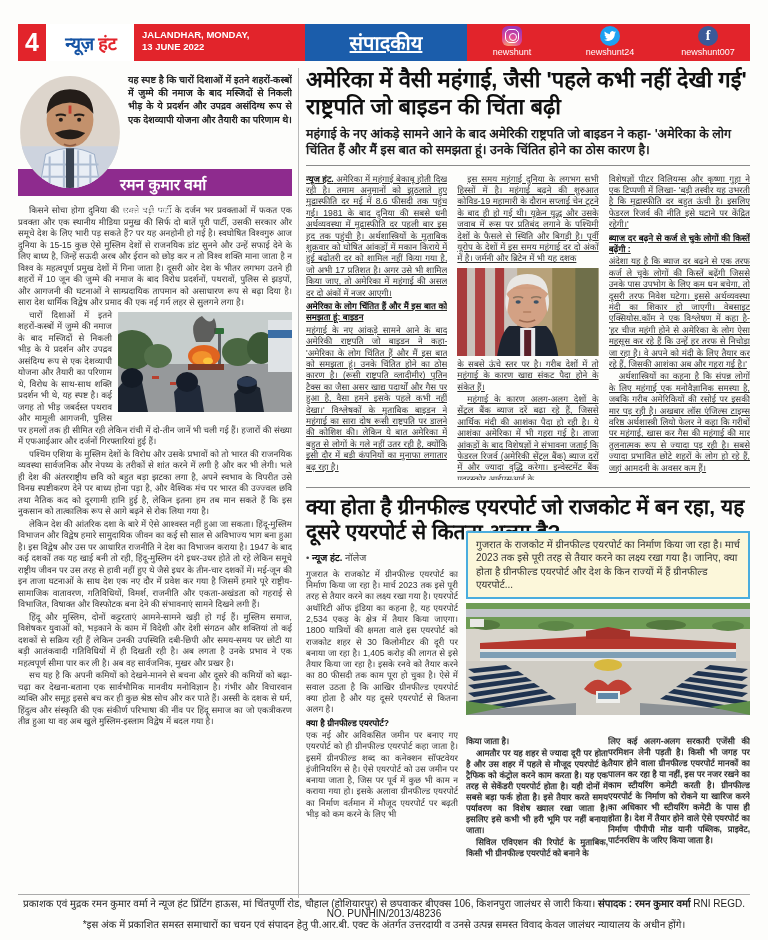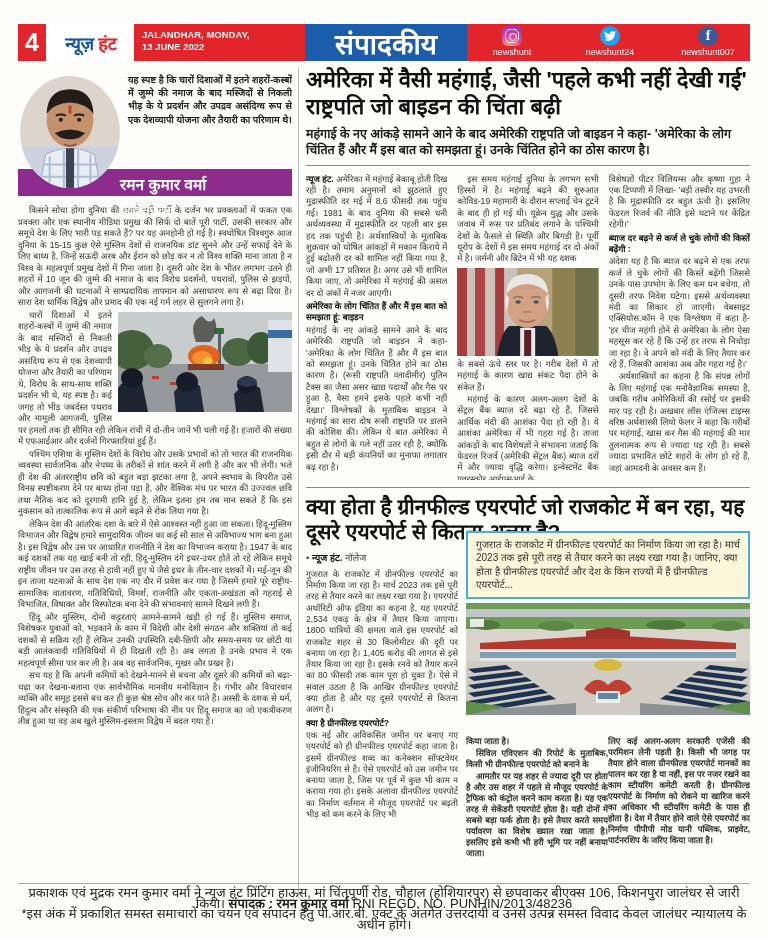--- a/index.html
+++ b/index.html
@@ -7,21 +7,21 @@
   body { background:#fdfdfb; font-family:"Liberation Sans","DejaVu Sans",sans-serif; color:#2b2b2b; position:relative; overflow:hidden; }
 
   
   .masthead { position:absolute; left:18px; top:24px; width:732px; height:37px; background:#e2242b; display:flex; align-items:stretch; }
   .pagenum { width:30px; display:flex; align-items:center; justify-content:center; color:#fff; font-size:25px; font-weight:bold; border-right:2px solid #fff; }
   .logo { width:86px; background:#fff; display:flex; align-items:center; justify-content:center; gap:4px; }
   .logo-a { color:#1553a4; font-weight:bold; font-size:18px; }
   .logo-b { color:#e2242b; font-weight:bold; font-size:18px; }
   .dateline { padding:5px 0 0 8px; color:#fff; font-size:9.5px; font-weight:bold; line-height:12px; width:140px; }
   .section-box { position:absolute; left:287px; top:0; width:162px; height:37px; background:#1b5dab; display:flex; align-items:center; justify-content:center; }
-  .section-box span { color:#fff; font-size:28px; font-weight:bold; }
+  .section-box span { color:#fff; font-size:20px; font-weight:bold;text-decoration:underline; }
   .socials { position:absolute; right:6px; top:2px; display:flex; gap:26px; }
   .soc { display:flex; flex-direction:column; align-items:center; width:72px; }
   .icon { width:20px; height:20px; display:flex; align-items:center; justify-content:center; }
   .ig { border-radius:6px; background:radial-gradient(circle at 30% 120%, #fdc468, #df4996 48%, #9b36b7 85%); position:relative; }
   .ig::before { content:""; position:absolute; inset:3px; border:1.6px solid #fff; border-radius:5px; }
   .ig::after { content:""; position:absolute; left:7px; top:7px; width:6px; height:6px; border:1.6px solid #fff; border-radius:50%; }
   .tw { border-radius:50%; background:#1da1f2; }
   .fb { border-radius:50%; background:#3b5998; color:#fff; font-weight:bold; font-size:14px; font-family:"Liberation Serif",serif; }
   .handle { color:#fff; font-size:9px; margin-top:1px; }
 
@@ -38,21 +38,21 @@
   .author-name { color:#fff; font-weight:bold; font-size:15.5px; }
   .author-role { color:#fff; font-size:11px;font-family:Liberation Serif, serif; }
   .left-body { margin-top:9px; font-size:8.6px; line-height:11.5px; text-align:justify; height:596px; overflow:hidden; color:#333; }
   .left-body p { text-indent:11px; margin-bottom:1px; }
   .protest { float:right; width:174px; height:100px; margin:2px 0 3px 6px; }
 
   
   .right-sec { position:absolute; left:306px; top:66px; width:444px; }
   .inf-hl { font-size:22px; line-height:1.24; font-weight:bold; color:#101010; }
   .standfirst { margin-top:5px; padding-bottom:6px; border-bottom:1px solid #8a8a8a; font-size:12.5px; line-height:16.5px; font-weight:bold; color:#1d1d1d; }
-  .cols3 { display:flex; gap:10px; margin-top:8px; height:306px; overflow:hidden; }
+  .cols3 { display:flex; gap:10px; margin-top:8px; height:306px; overflow:hidden;text-decoration:underline; }
   .cols3 .ncol { flex:1; font-size:8.6px; line-height:11.4px; text-align:justify; color:#333; overflow:hidden; }
   .ncol p { margin-bottom:1px; }
   .ncol p.ind { text-indent:10px; }
   .lead-label { font-weight:bold; color:#111; }
   .sub-bold { font-weight:bold; color:#111; margin:2px 0; }
   .biden { width:100%; height:88px; margin:3px 0 3px 0; display:block; }
   .art-divider { margin-top:7px; border-top:1.5px solid #8a8a8a; }
 
   
   .airport-art { margin-top:6px; }
@@ -65,21 +65,21 @@
   .air-col1 p { margin-bottom:1px; }
   .air-right { width:284px; margin-left:8px; margin-top:-16px; }
   .hi-box { background:#fcf7da; border:2px solid #4aadde; padding:5px 8px; font-size:10px; line-height:13.5px; color:#333; }
   .airport-img { width:100%; height:112px; display:block; margin-top:4px; }
   .air-cols2 { display:flex; gap:0; margin-top:21px; height:146px; overflow:hidden;font-weight:bold; }
   .air-cols2 .ncol2 { flex:1; font-size:8.4px; line-height:11px; text-align:justify; color:#333; overflow:hidden; }
   .ncol2 p { margin-bottom:1px; }
   .ncol2 p.ind { text-indent:10px; }
 
   
-  .footer { position:absolute; left:18px; bottom:10px; width:732px; border-top:1px solid #aaa; padding-top:4px; text-align:center; font-size:13px; line-height:10.5px; color:#1e1e1e; }
+  .footer { position:absolute; left:18px; bottom:10px; width:732px; border-top:1px solid #aaa; padding-top:4px; text-align:center; font-size:10px; line-height:10.5px; color:#1e1e1e; }
   .footer .b { font-weight:bold; }
 </style>
 </head>
 <body>
 
 <div class="masthead">
   <div class="pagenum">4</div>
   <div class="logo">
     <span class="logo-a">न्यूज़</span>
     <span class="logo-b">हंट</span>
@@ -288,22 +288,22 @@
           <rect x="130" y="88" width="24" height="12" fill="#efefec"></rect>
           <rect x="132" y="90" width="20" height="6" fill="#5f87a8"></rect>
           <path d="M0 108 L110 100 L110 112 L0 112 Z" fill="#8d9296"></path>
           <path d="M284 108 L174 100 L174 112 L284 112 Z" fill="#8d9296"></path>
           <path d="M0 112 L40 104 L0 98 Z" fill="#5f8f4a"></path>
           <path d="M284 112 L244 104 L284 98 Z" fill="#5f8f4a"></path>
         </svg>
         <div class="air-cols2">
           <div class="ncol2">
             <p>किया जाता है।</p>
+            <p class="ind">आमतौर पर यह शहर से ज्यादा दूरी पर होता है और उस शहर में पहले से मौजूद एयरपोर्ट के ट्रैफिक को कंट्रोल करने काम करता है। यह एक तरह से सेकेंडरी एयरपोर्ट होता है। यही दोनों में सबसे बड़ा फर्क होता है। इसे तैयार करते समय पर्यावरण का विशेष ख्याल रखा जाता है। इसलिए इसे कभी भी हरी भूमि पर नहीं बनाया जाता।</p>
             <p class="ind">सिविल एविएशन की रिपोर्ट के मुताबिक, किसी भी ग्रीनफील्ड एयरपोर्ट को बनाने के</p>
-            <p class="ind">आमतौर पर यह शहर से ज्यादा दूरी पर होता है और उस शहर में पहले से मौजूद एयरपोर्ट के ट्रैफिक को कंट्रोल करने काम करता है। यह एक तरह से सेकेंडरी एयरपोर्ट होता है। यही दोनों में सबसे बड़ा फर्क होता है। इसे तैयार करते समय पर्यावरण का विशेष ख्याल रखा जाता है। इसलिए इसे कभी भी हरी भूमि पर नहीं बनाया जाता।</p>
           </div>
           <div class="ncol2">
             <p>लिए कई अलग-अलग सरकारी एजेंसी की परमिशन लेनी पड़ती है। किसी भी जगह पर तैयार होने वाला ग्रीनफील्ड एयरपोर्ट मानकों का पालन कर रहा है या नहीं, इस पर नजर रखने का काम स्टीयरिंग कमेटी करती है। ग्रीनफील्ड एयरपोर्ट के निर्माण को रोकने या खारिज करने का अधिकार भी स्टीयरिंग कमेटी के पास ही होता है। देश में तैयार होने वाले ऐसे एयरपोर्ट का निर्माण पीपीपी मोड यानी पब्लिक, प्राइवेट, पार्टनरशिप के जरिए किया जाता है।</p>
           </div>
         </div>
       </div>
     </div>
   </div>
 </div>
 

